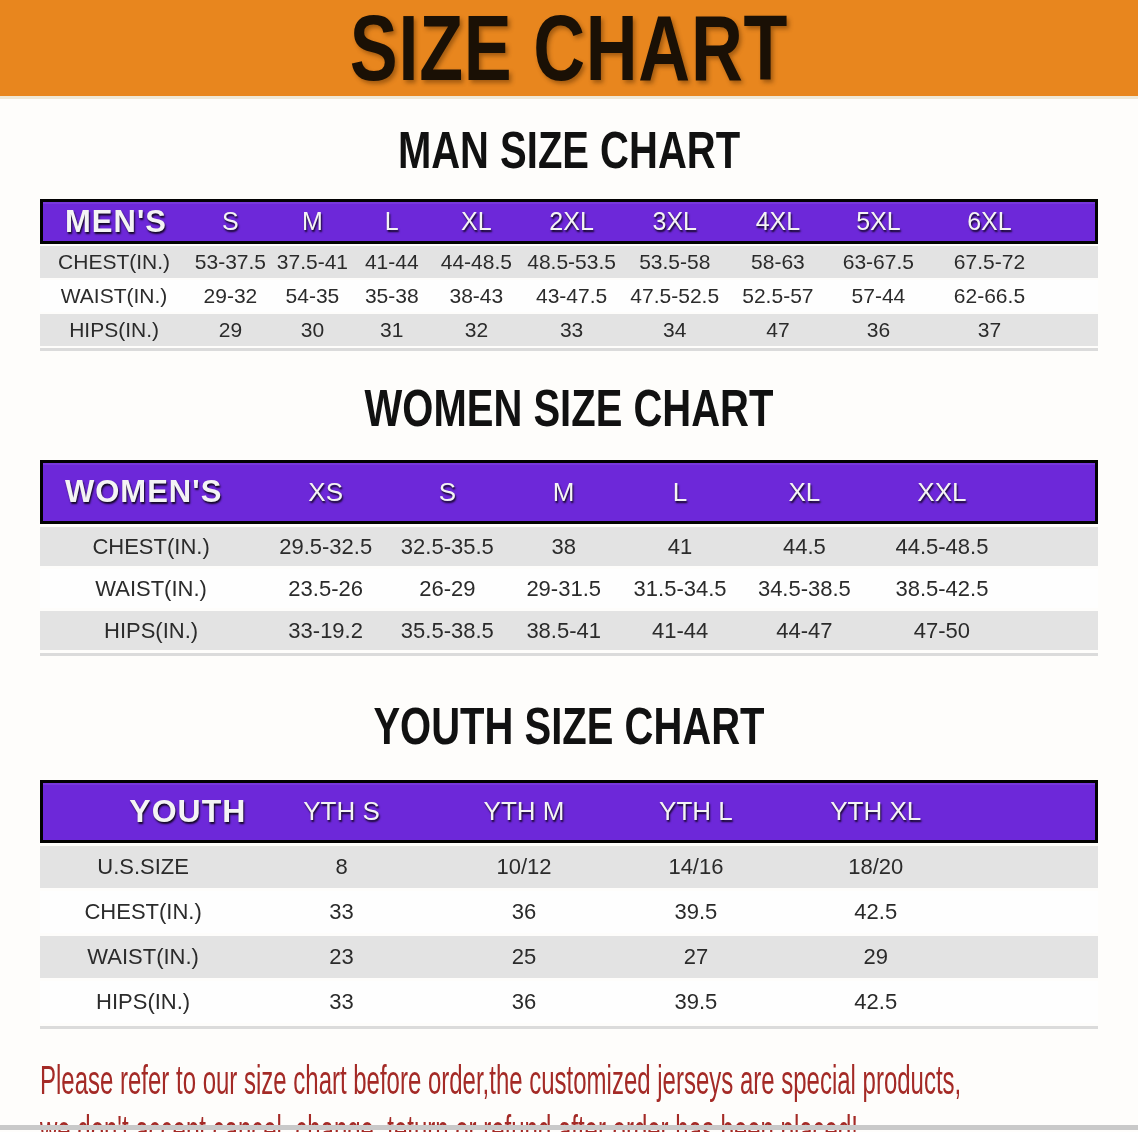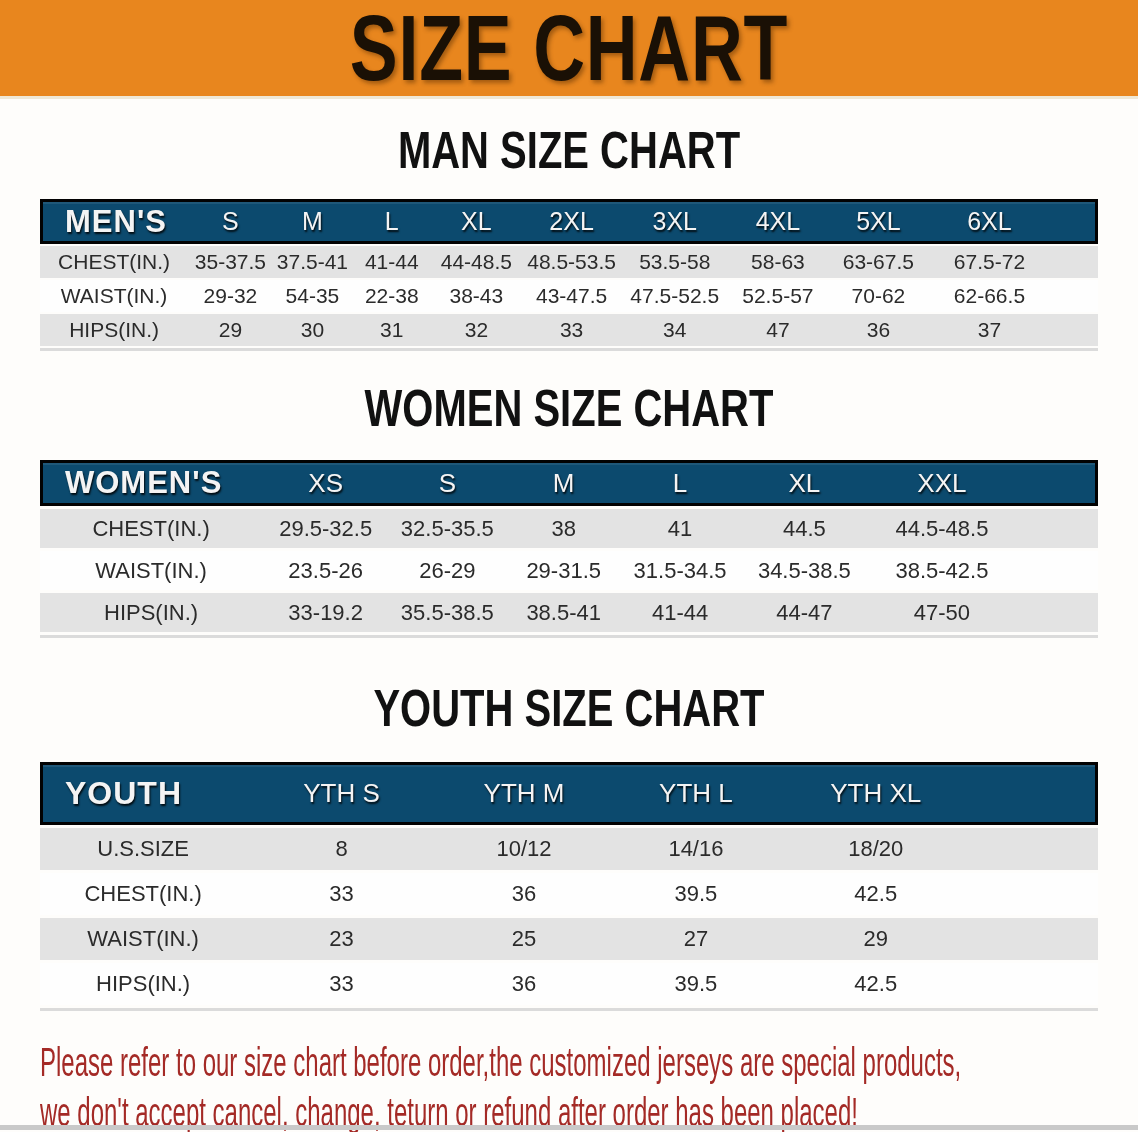--- a/index.html
+++ b/index.html
@@ -36,21 +36,21 @@
   .title-women { margin: 33px 0 23px; }
   .title-youth { margin: 46px 0 25px; }
 
   
   .tbl-wrap { margin: 0 40px; border-bottom: 3px solid #DBDBDB; }
   table {
     width: 100%; table-layout: fixed;
     border-collapse: separate; border-spacing: 0 2px;
   }
   th {
-    background: #0c4a6e; color: #F4F4F4; font-weight: normal;
+    background: #6d28d9; color: #F4F4F4; font-weight: normal;
     text-align: center; vertical-align: middle;
     border-top: 3px solid #020202; border-bottom: 3px solid #020202;
     box-shadow: inset 0 2px 0 rgba(255,255,255,0.08);
     text-shadow: 1px 2px 2px rgba(0,0,0,0.85);
   }
   th:first-child { border-left: 3px solid #020202; }
   th:last-child  { border-right: 3px solid #020202; }
   th.corner {
     text-align: left; padding-left: 22px;
     font-weight: bold; letter-spacing: 1px;
@@ -60,27 +60,27 @@
     color: #2B2B2B;
   }
   tbody tr:nth-child(odd) td  { background: #E3E3E3; }
   tbody tr:nth-child(even) td { background: #FEFEFE; }
 
   .tbl-men th { height: 45px; font-size: 25px; }
   .tbl-men th.corner { font-size: 31px; }
   .tbl-men td { height: 32px; font-size: 21px; }
 
   .tbl-women { border-spacing: 0 3px; }
-  .tbl-women th { height: 46px; font-size: 26px; }
+  .tbl-women th { height: 64px; font-size: 26px; }
   .tbl-women th.corner { font-size: 31px; }
   .tbl-women td { height: 39px; font-size: 22px; }
 
   .tbl-youth { border-spacing: 0 3px; }
   .tbl-youth th { height: 63px; font-size: 26px; }
-  .tbl-youth th.corner { font-size: 32px; }
+  .tbl-youth th.corner { font-size: 32px; text-align: right; }
   .tbl-youth td { height: 42px; font-size: 22px; }
 
   
   .footer-note { margin: 26px 0 0 40px; }
   .footer-note p {
     color: #A42A26; font-size: 41px; line-height: 50px;
     white-space: nowrap;
     transform: scaleX(0.585); transform-origin: 0 50%;
   }
 
@@ -126,41 +126,41 @@
             <th>3XL</th>
             <th>4XL</th>
             <th>5XL</th>
             <th>6XL</th>
             <th></th>
           </tr>
         </thead>
         <tbody>
           <tr>
             <td>CHEST(IN.)</td>
-            <td>35-37.5</td>
+            <td>53-37.5</td>
             <td>37.5-41</td>
             <td>41-44</td>
             <td>44-48.5</td>
             <td>48.5-53.5</td>
             <td>53.5-58</td>
             <td>58-63</td>
             <td>63-67.5</td>
             <td>67.5-72</td>
             <td></td>
           </tr>
           <tr>
             <td>WAIST(IN.)</td>
             <td>29-32</td>
             <td>54-35</td>
-            <td>22-38</td>
+            <td>35-38</td>
             <td>38-43</td>
             <td>43-47.5</td>
             <td>47.5-52.5</td>
             <td>52.5-57</td>
-            <td>70-62</td>
+            <td>57-44</td>
             <td>62-66.5</td>
             <td></td>
           </tr>
           <tr>
             <td>HIPS(IN.)</td>
             <td>29</td>
             <td>30</td>
             <td>31</td>
             <td>32</td>
             <td>33</td>

